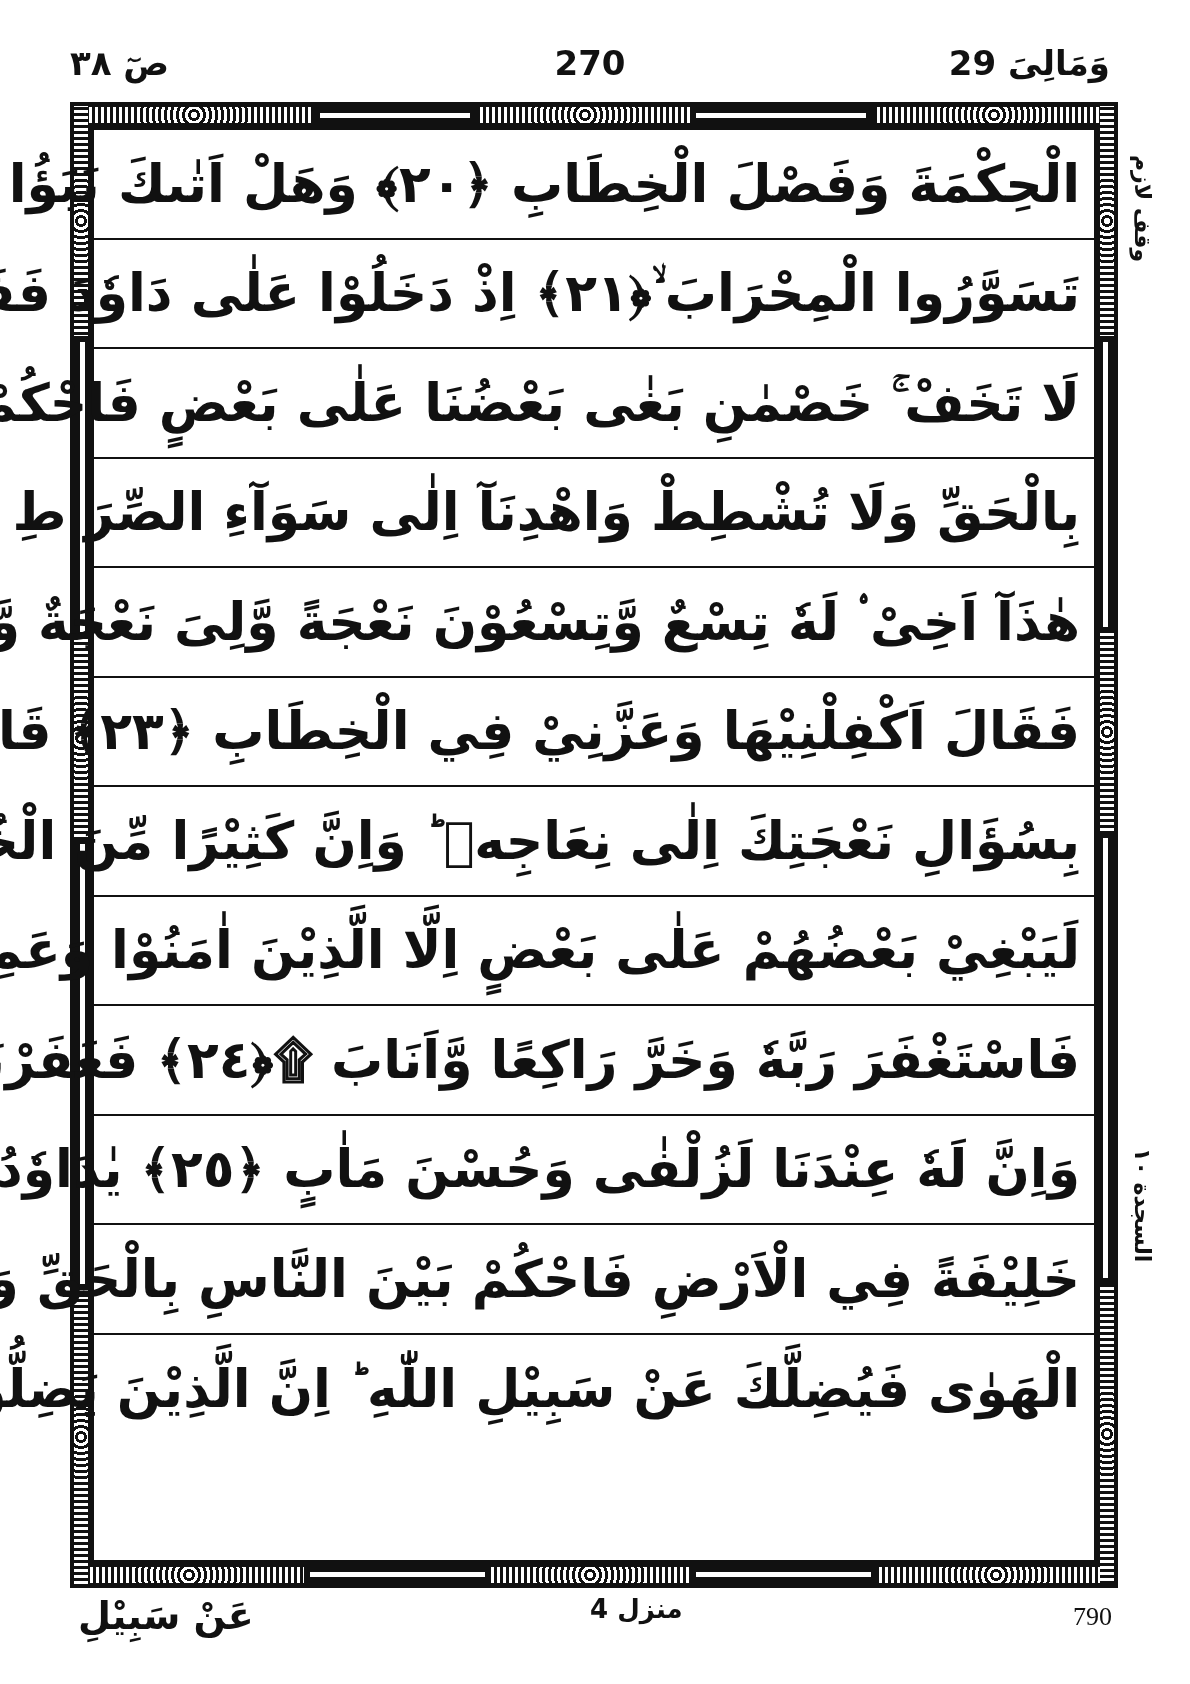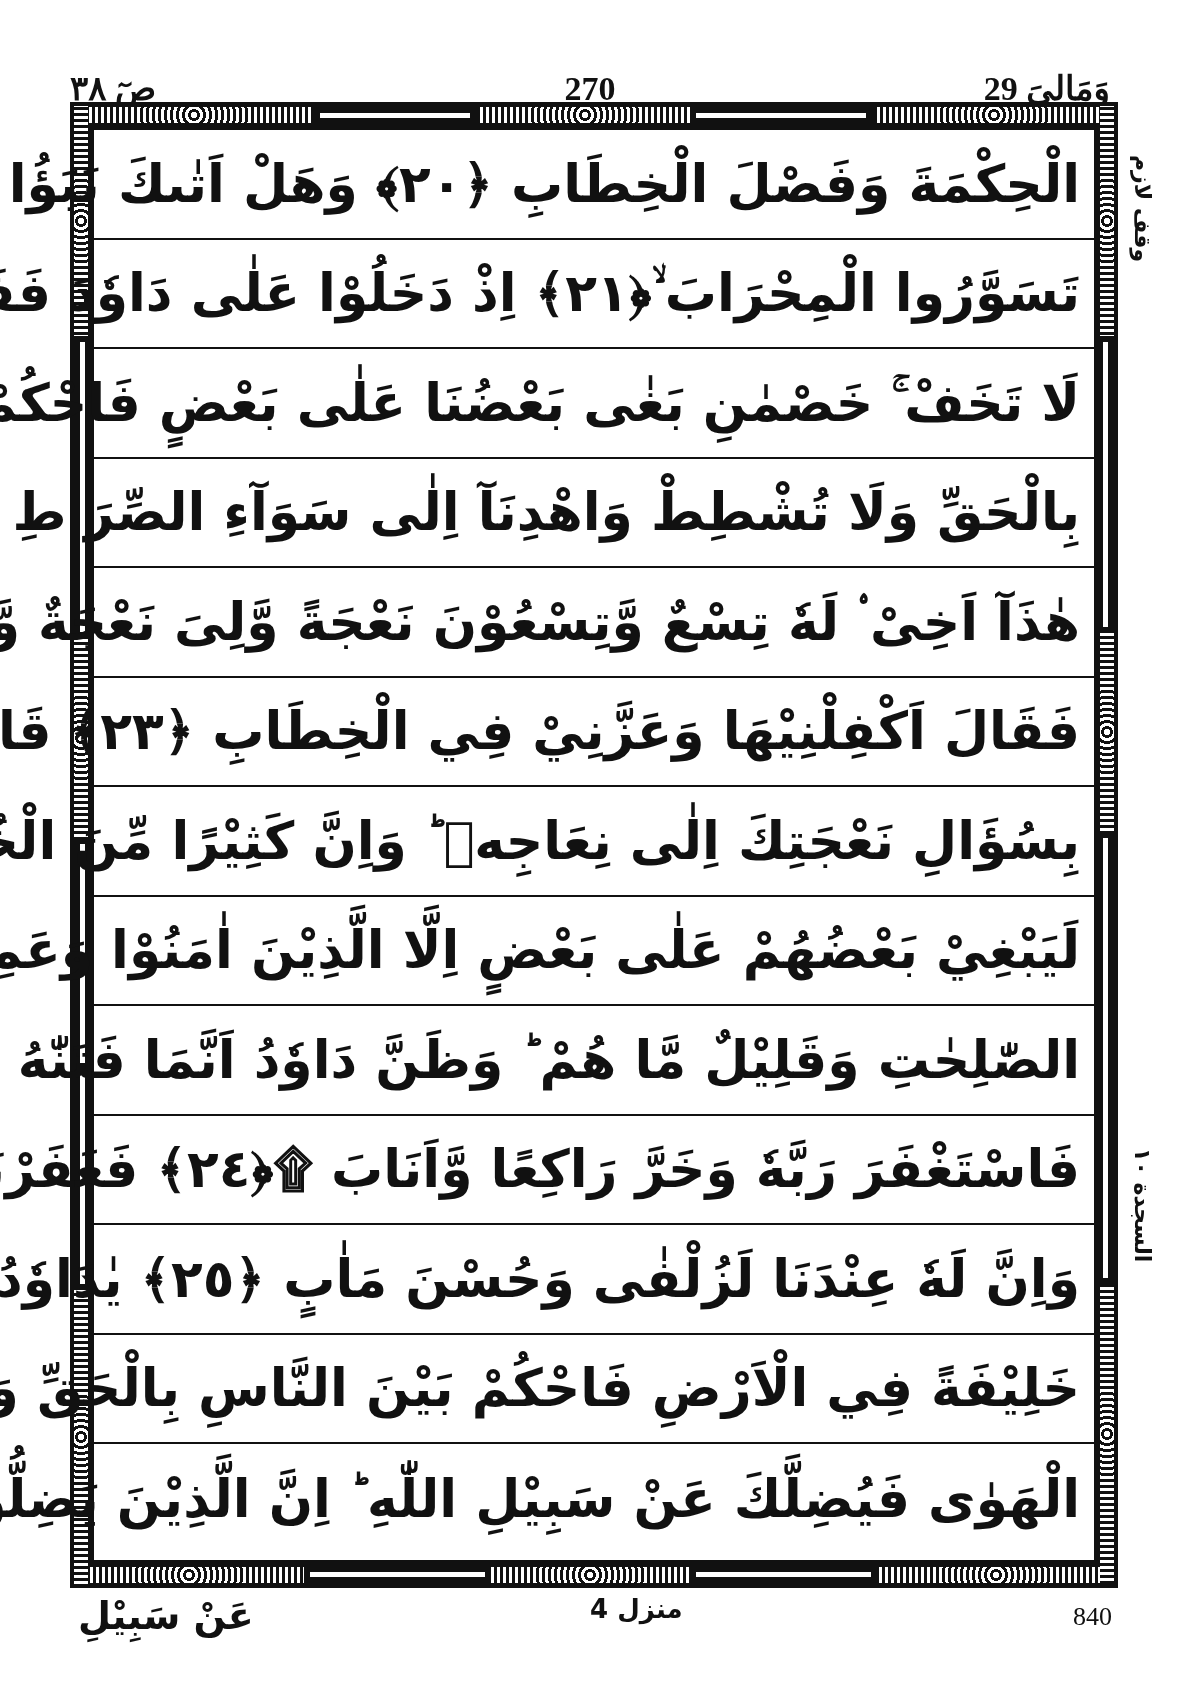--- a/index.html
+++ b/index.html
@@ -1,19 +1,19 @@
 <!DOCTYPE html>
 <html><head>
 <meta charset="utf-8">
 <style>
   html, body { margin: 0; padding: 0; background: #ffffff; }
   body { width: 1190px; height: 1684px; position: relative; overflow: hidden;
          font-family: "DejaVu Sans", sans-serif; color: #111; }
 
-  .header { position: absolute; top: 64px; left: 70px; width: 1040px; height: 50px; font-family: Liberation Serif, serif; }
+  .header { position: absolute; top: 38px; left: 70px; width: 1040px; height: 50px; }
   .hdr { position: absolute; top: 0; font-size: 34px; font-weight: bold; direction: rtl; line-height: 50px; }
   .hdr.left { left: 0; }
   .hdr.center { left: 50%; transform: translateX(-50%); }
   .hdr.right { right: 0; }
 
   .frame { position: absolute; left: 70px; top: 102px; width: 1048px; height: 1486px;
            background: #111; box-sizing: border-box; }
   .frame-inner { position: absolute; left: 22px; top: 26px; right: 22px; bottom: 26px;
                  background: #fff; border: 2px solid #111; box-sizing: border-box; }
 
@@ -106,23 +106,20 @@
       <div class="line">
           <span class="line-text">فَقَالَ اَكْفِلْنِيْهَا وَعَزَّنِيْ فِي الْخِطَابِ ﴿٢٣﴾ قَالَ لَقَدْ ظَلَمَكَ</span>
         </div>
       <div class="line">
           <span class="line-text">بِسُؤَالِ نَعْجَتِكَ اِلٰى نِعَاجِهٖ ؕ وَاِنَّ كَثِيْرًا مِّنَ الْخُلَطَآءِ</span>
         </div>
       <div class="line">
           <span class="line-text">لَيَبْغِيْ بَعْضُهُمْ عَلٰى بَعْضٍ اِلَّا الَّذِيْنَ اٰمَنُوْا وَعَمِلُوا</span>
         </div>
       <div class="line">
-          <span class="line-text">الصّٰلِحٰتِ وَقَلِيْلٌ مَّا هُمْ ؕ وَظَنَّ دَاوٗدُ اَنَّمَا فَتَنّٰهُ</span>
-        </div>
-      <div class="line">
           <span class="line-text">فَاسْتَغْفَرَ رَبَّهٗ وَخَرَّ رَاكِعًا وَّاَنَابَ ۩﴿٢٤﴾ فَغَفَرْنَا لَهٗ ذٰلِكَ ؕ</span>
         </div>
       <div class="line">
           <span class="line-text">وَاِنَّ لَهٗ عِنْدَنَا لَزُلْفٰى وَحُسْنَ مَاٰبٍ ﴿٢٥﴾ يٰدَاوٗدُ اِنَّا جَعَلْنٰكَ</span>
         </div>
       <div class="line">
           <span class="line-text">خَلِيْفَةً فِي الْاَرْضِ فَاحْكُمْ بَيْنَ النَّاسِ بِالْحَقِّ وَلَا تَتَّبِعِ</span>
         </div>
       <div class="line">
           <span class="line-text">الْهَوٰى فَيُضِلَّكَ عَنْ سَبِيْلِ اللّٰهِ ؕ اِنَّ الَّذِيْنَ يَضِلُّوْنَ</span>
@@ -130,14 +127,14 @@
     </div>
   </div>
 </div>
 
 <div class="margin-note note-top">وقف لازم</div>
 <div class="margin-note note-sajdah">السجدة ١٠</div>
 
 <div class="footer">
   <div class="catchword">عَنْ سَبِيْلِ</div>
   <div class="manzil">منزل 4</div>
-  <div class="pageno">840</div>
+  <div class="pageno">790</div>
 </div>
 
 </body></html>

